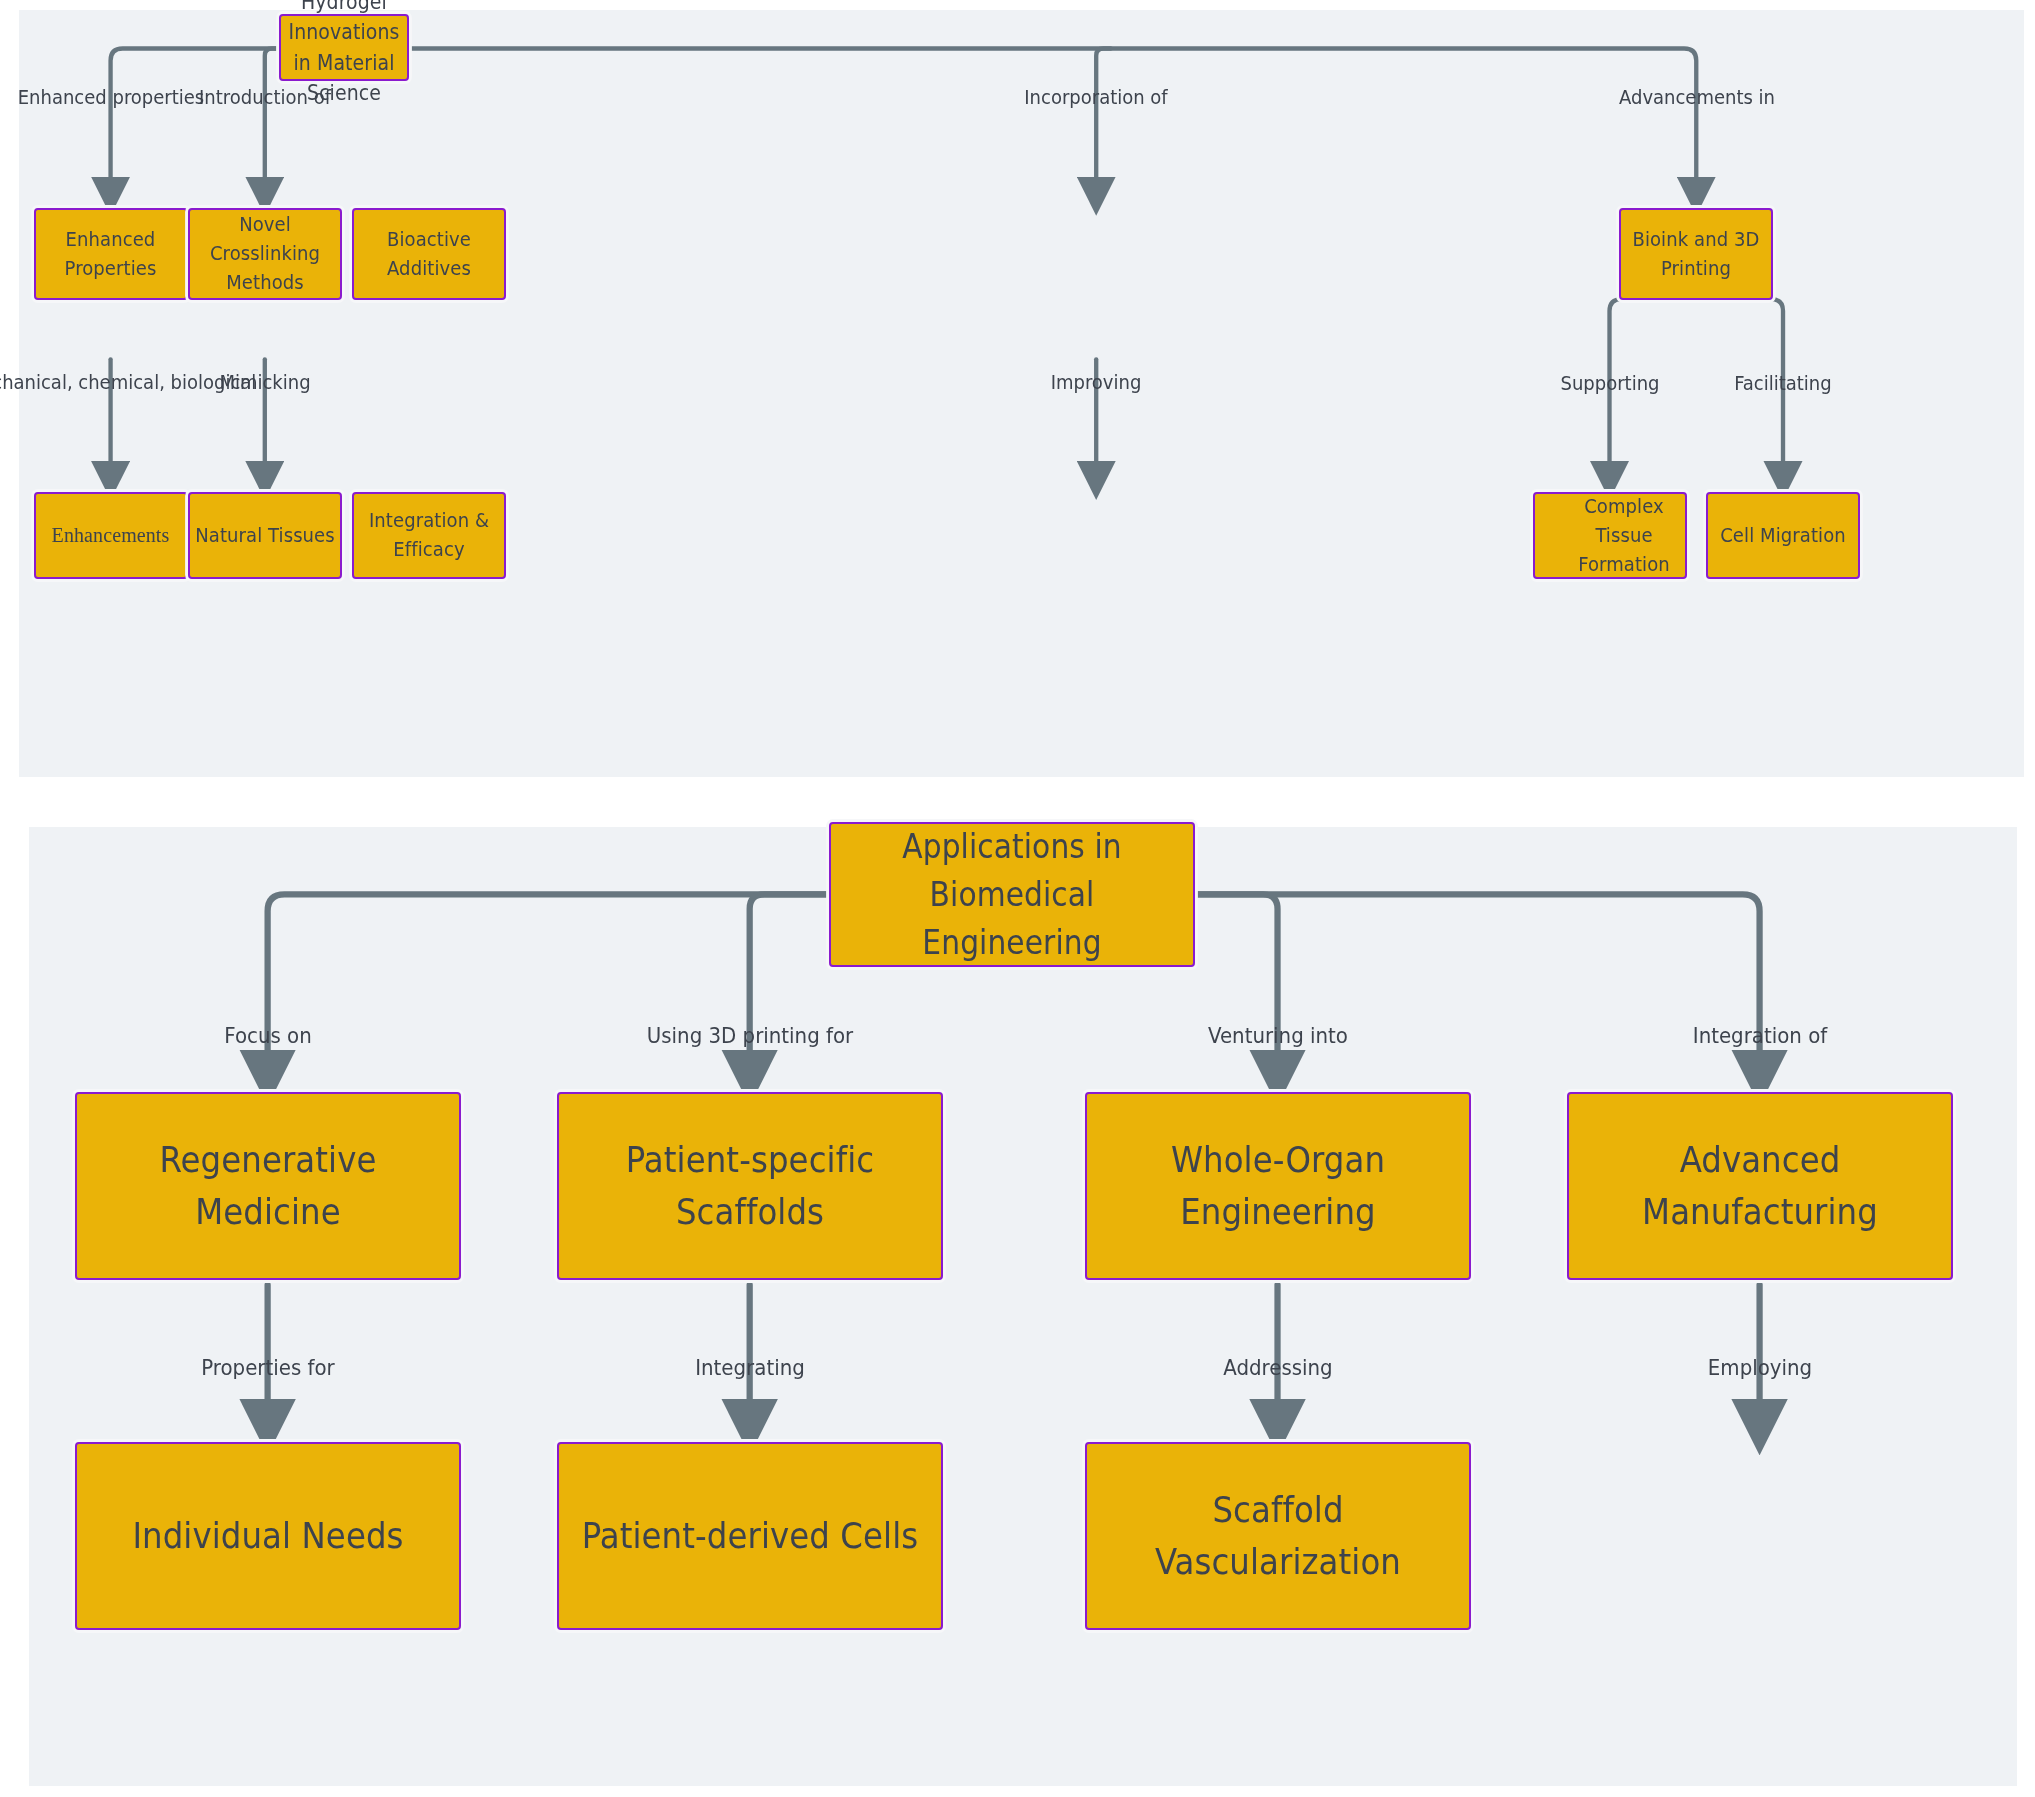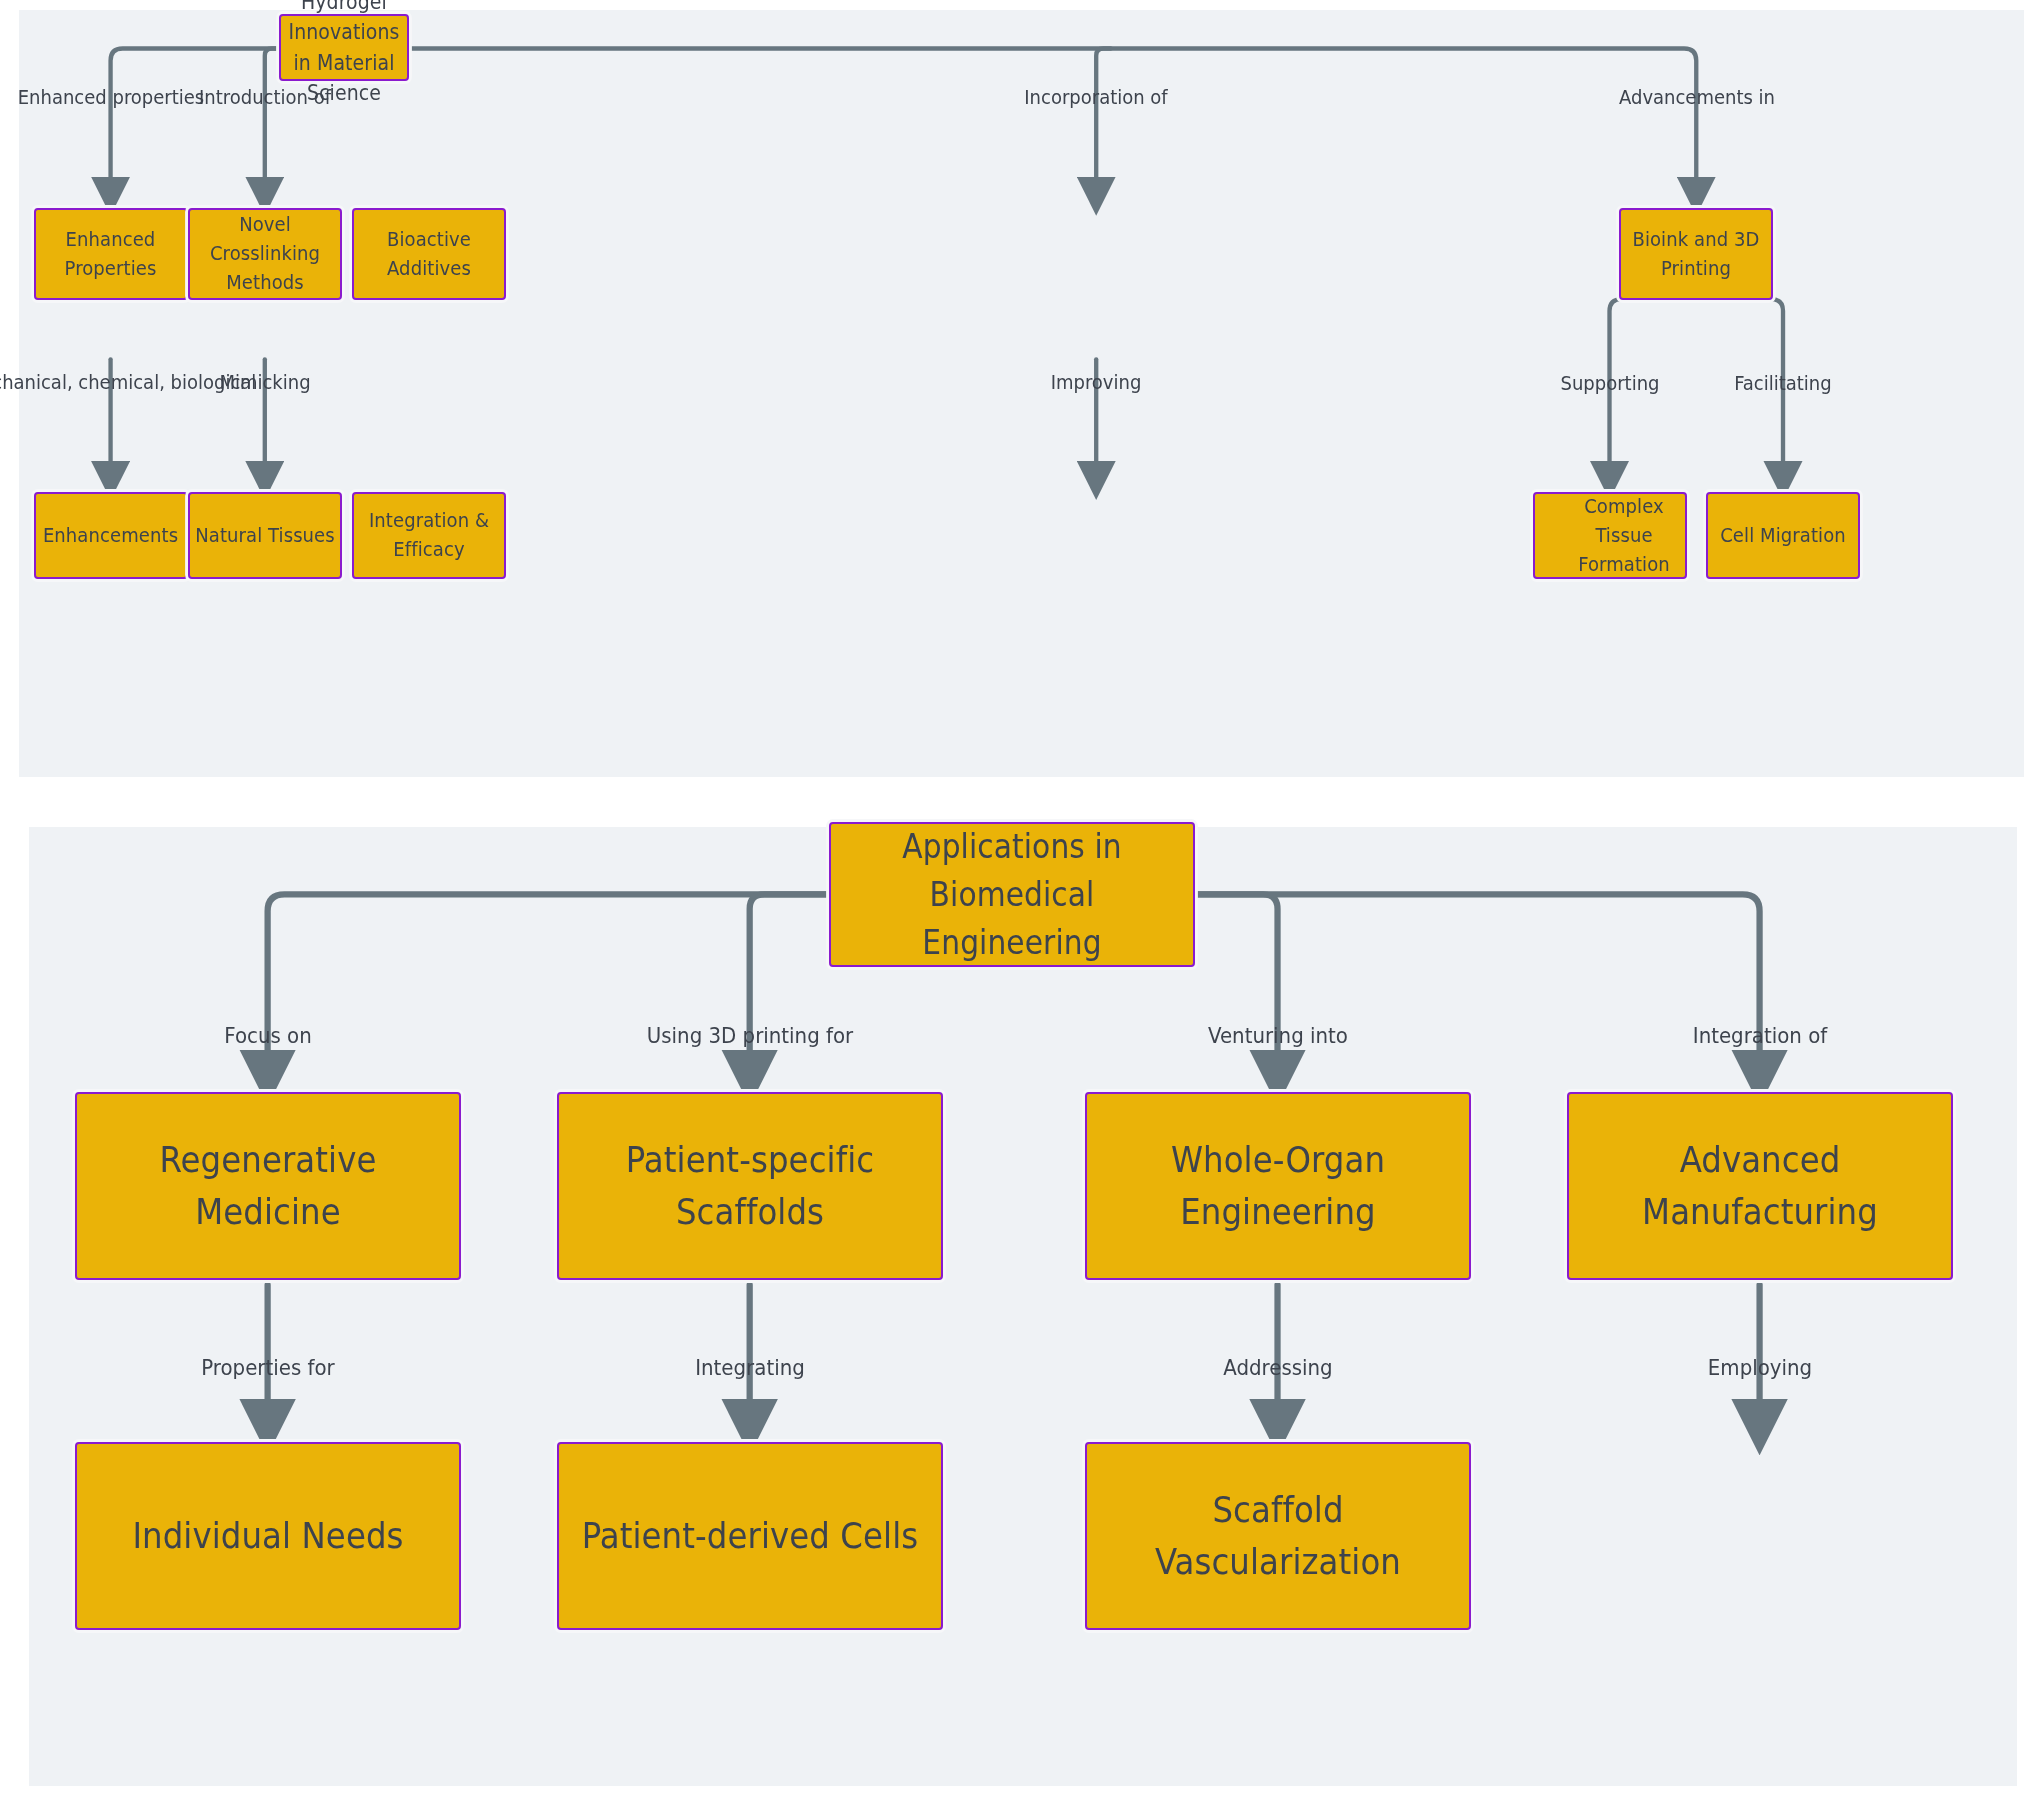--- a/index.html
+++ b/index.html
@@ -94,21 +94,21 @@
   <div class="node" style="left:333px;top:198px;width:154px;height:92px;">Bioactive Additives</div>
   <div class="node" style="left:1600px;top:198px;width:154px;height:92px;">Bioink and 3D
 Printing</div>
 
   <div class="edge-label" style="left:92px;top:362px;">Mechanical, chemical, biological</div>
   <div class="edge-label" style="left:246px;top:362px;">Mimicking</div>
   <div class="edge-label" style="left:1077px;top:362px;">Improving</div>
   <div class="edge-label" style="left:1591px;top:363px;">Supporting</div>
   <div class="edge-label" style="left:1764px;top:363px;">Facilitating</div>
 
-  <div class="node" style="left:14.5px;top:482px;width:154px;height:87px;">Enhancements</div>
+  <div class="node" style="left:14.5px;top:482px;width:154px;height:87px;font-family:Liberation Serif, serif;">Enhancements</div>
   <div class="node" style="left:169px;top:482px;width:154px;height:87px;">Natural Tissues</div>
   <div class="node" style="left:333px;top:482px;width:154px;height:87px;">Integration &amp; Efficacy</div>
   <div class="node" style="left:1514px;top:482px;width:154px;height:87px;padding-left:28px;">Complex Tissue
 Formation</div>
   <div class="node" style="left:1687px;top:482px;width:154px;height:87px;">Cell Migration</div>
 </div>
 
 <div class="panel" id="panel-bottom">
 
   <svg class="svg-layer" viewBox="0 0 4124 1990" preserveAspectRatio="none">

